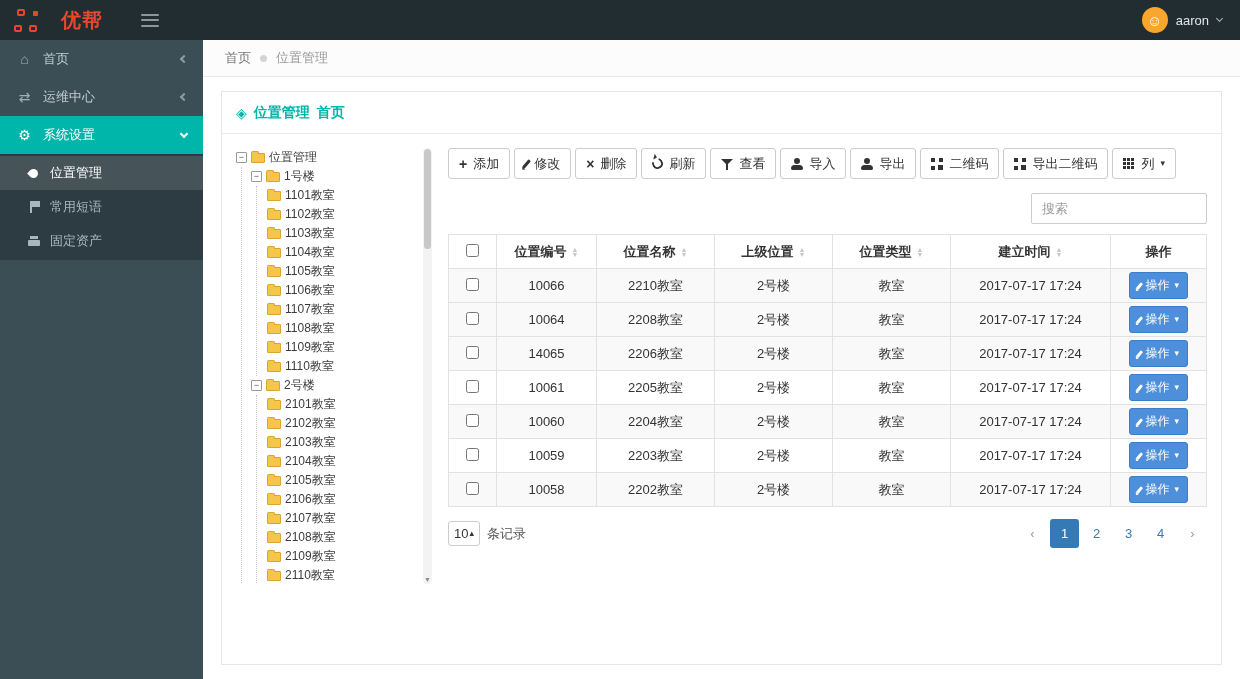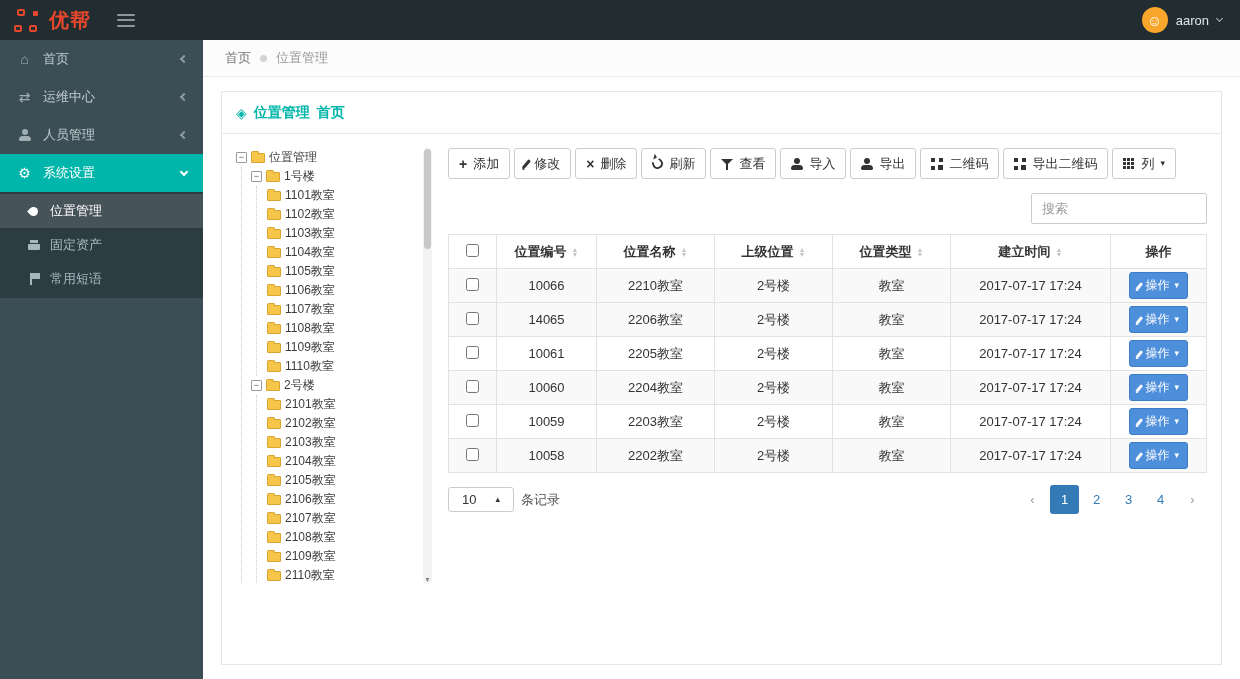--- a/index.html
+++ b/index.html
@@ -2,21 +2,21 @@
 <html><head>
 <meta charset="utf-8">
 <style>
   *{margin:0;padding:0;box-sizing:border-box}
   html,body{width:1240px;height:679px;overflow:hidden}
   body{font-family:"Liberation Sans","DejaVu Sans",sans-serif;font-size:13px;color:#333;background:#fff}
   .app{display:flex;flex-direction:column;height:100%}
 
   
   .topbar{flex:0 0 40px;height:40px;background:#222d32;display:flex;align-items:center}
-  .logo-area{width:203px;display:flex;align-items:center;padding-left:14px;gap:8px}
+  .logo-area{width:203px;display:flex;align-items:center;padding-left:14px;gap:20px}
   .logo-mark{position:relative;width:27px;height:23px;display:inline-block}
   .logo-mark i{position:absolute;width:8px;height:7px;border:2px solid #e8472b;border-radius:2px}
   .logo-mark i:nth-child(1){top:0;left:3px}
   .logo-mark i:nth-child(2){bottom:0;left:0}
   .logo-mark i:nth-child(3){bottom:0;right:4px}
   .logo-mark b{position:absolute;top:2px;right:3px;width:5px;height:5px;background:#e8472b;border-radius:1px}
   .logo-text{color:#e8472b;font-size:20px;font-weight:bold;letter-spacing:1px}
   .hamburger{margin-left:18px;width:18px;height:13px;display:inline-flex;flex-direction:column;justify-content:space-between;cursor:pointer}
   .hamburger i{height:2px;background:#8b979c;border-radius:1px}
   .user-area{margin-left:auto;display:flex;align-items:center;gap:8px;padding-right:18px;color:#e2e6e8;cursor:pointer}
@@ -106,21 +106,21 @@
   .grid tbody tr.striped{background:#f9f9f9}
   .sorter{display:inline-flex;flex-direction:column;margin-left:5px;vertical-align:middle;color:#c6c6c6;font-size:7px;line-height:5px}
   .grid input[type=checkbox]{width:13px;height:13px;cursor:pointer}
   .op-btn{background:#4e8fdb;border:1px solid #3c7dc8;color:#fff;border-radius:3px;padding:4px 8px;font-size:12px;display:inline-flex;align-items:center;gap:5px;cursor:pointer}
   .op-btn .caret-dn{color:#fff}
   .op-btn .icon-pencil{height:8px;width:2.5px}
 
   
   .pg-row{display:flex;align-items:center;margin-top:12px;color:#555;font-size:13px}
   .pg-info{display:flex;align-items:center;gap:7px}
-  .page-size-btn{display:inline-flex;align-items:center;gap:19px;border:1px solid #ccc;border-radius:3px;padding:4px 13px;background:#fff;color:#333;cursor:pointer;font-size:13px}
+  .page-size-btn{display:inline-flex;align-items:center;gap:1px;border:1px solid #ccc;border-radius:3px;padding:4px 5px;background:#fff;color:#333;cursor:pointer;font-size:13px}
   .caret-up{font-size:9px;line-height:1;color:#333}
   .pager{margin-left:auto;display:flex;gap:3px}
   .pg-item{min-width:29px;height:29px;display:flex;align-items:center;justify-content:center;color:#337ab7;border-radius:3px;cursor:pointer;padding:0 7px;text-decoration:none}
   .pg-item.nav{color:#999}
   .pg-item.active{background:#337ab7;color:#fff}
 </style>
 </head>
 <body>
 
 <div class="app">
@@ -153,50 +153,43 @@
       <div class="nav-item">
         <span class="nav-ico">⌂</span>
         <span>首页</span>
         <span class="chev left"></span>
       </div>
       <div class="nav-item">
         <span class="nav-ico">⇄</span>
         <span>运维中心</span>
         <span class="chev left"></span>
       </div>
-      <div class="nav-item">
-        <span class="nav-ico">
-            <span class="icon-person"></span>
-          </span>
-        <span>人员管理</span>
-        <span class="chev left"></span>
-      </div>
       <div class="nav-item active">
         <span class="nav-ico">⚙</span>
         <span>系统设置</span>
         <span class="chev down"></span>
       </div>
       <div class="submenu">
         <div class="sub-item active">
           <span class="sub-ico">
               <span class="icon-marker"></span>
             </span>
           <span>位置管理</span>
         </div>
         <div class="sub-item">
           <span class="sub-ico">
+              <span class="icon-flag"></span>
+            </span>
+          <span>常用短语</span>
+        </div>
+        <div class="sub-item">
+          <span class="sub-ico">
               <span class="icon-printer"></span>
             </span>
           <span>固定资产</span>
-        </div>
-        <div class="sub-item">
-          <span class="sub-ico">
-              <span class="icon-flag"></span>
-            </span>
-          <span>常用短语</span>
         </div>
       </div>
     </aside>
 
     <div class="main">
       <div class="breadcrumb">
         <span>首页</span>
         <span class="crumb-dot"></span>
         <span class="crumb-current">位置管理</span>
       </div>
@@ -432,20 +425,33 @@
                       <td>教室</td>
                       <td>2017-07-17 17:24</td>
                       <td><button class="op-btn">
                           <span class="icon-pencil"></span>
                           <span>操作</span>
                           <span class="caret-dn">▾</span>
                         </button></td>
                     </tr>
                     <tr class="striped">
                       <td><input type="checkbox" style=""></td>
+                      <td>10064</td>
+                      <td>2208教室</td>
+                      <td>2号楼</td>
+                      <td>教室</td>
+                      <td>2017-07-17 17:24</td>
+                      <td><button class="op-btn">
+                          <span class="icon-pencil"></span>
+                          <span>操作</span>
+                          <span class="caret-dn">▾</span>
+                        </button></td>
+                    </tr>
+                    <tr class="striped">
+                      <td><input type="checkbox" style=""></td>
                       <td>14065</td>
                       <td>2206教室</td>
                       <td>2号楼</td>
                       <td>教室</td>
                       <td>2017-07-17 17:24</td>
                       <td><button class="op-btn">
                           <span class="icon-pencil"></span>
                           <span>操作</span>
                           <span class="caret-dn">▾</span>
                         </button></td>

